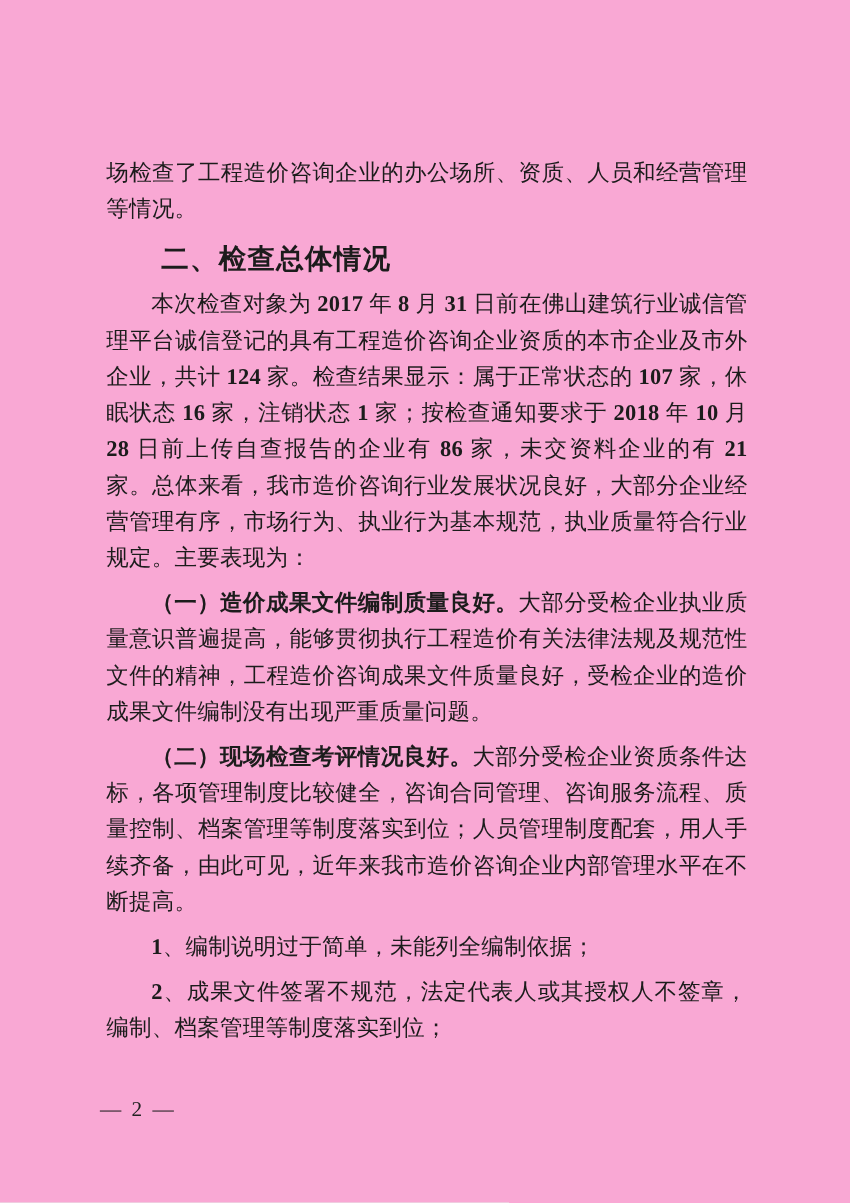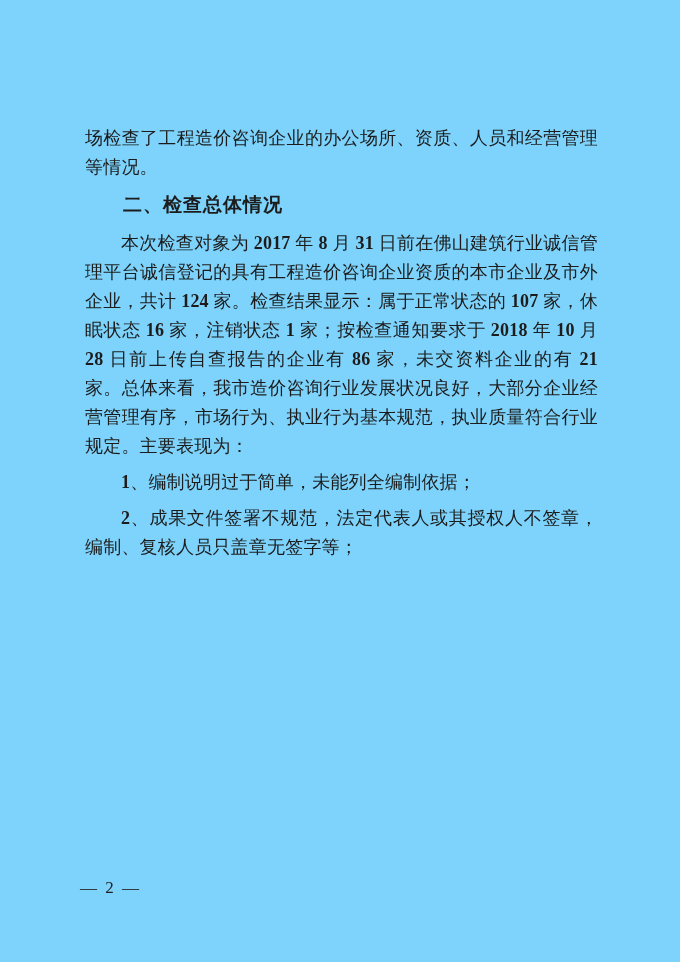--- a/index.html
+++ b/index.html
@@ -5,44 +5,44 @@
   html, body {
     margin: 0;
     padding: 0;
     background: #e9e9e9;
   }
   .page {
     position: relative;
     width: 680px;
     height: 962px;
     margin: 0 auto;
-    background: #7dd3fc;
+    background: #f9a8d4;
     box-sizing: border-box;
     padding: 124px 82px 0 85px;
     overflow: hidden;
     font-family: "Liberation Serif", "DejaVu Serif", serif;
     color: #1c1c1c;
   }
   .doc-body p {
     margin: 7px 0;
     font-size: 18px;
     line-height: 29px;
     text-align: justify;
     letter-spacing: 0.2px;
   }
   .doc-body p:first-child {
     margin-top: 0;
   }
   .doc-body p.indent {
     text-indent: 2em;
   }
   .doc-body p.heading {
-    font-family: Liberation Mono, monospace;
+    font-family: Liberation Serif, serif;
     font-weight: 700;
-    font-size: 19px;
+    font-size: 22px;
     line-height: 29px;
     text-indent: 2em;
     margin: 10px 0 8px 0;
     letter-spacing: 1px;
   }
   .doc-body span.b {
     font-weight: 700;
   }
   .page-footer {
     position: absolute;
@@ -56,17 +56,19 @@
   }
 </style>
 </head>
 <body>
 
 <div class="page">
   <div class="doc-body">
       <p class="body"><span>场检查了工程造价咨询企业的办公场所、资质、人员和经营管理等情况。</span></p>
       <p class="heading indent"><span class="b">二、检查总体情况</span></p>
       <p class="body indent"><span>本次检查对象为 </span><span class="b">2017</span><span> 年 </span><span class="b">8</span><span> 月 </span><span class="b">31</span><span> 日前在佛山建筑行业诚信管理平台诚信登记的具有工程造价咨询企业资质的本市企业及市外企业，共计 </span><span class="b">124</span><span> 家。检查结果显示：属于正常状态的 </span><span class="b">107</span><span> 家，休眠状态 </span><span class="b">16</span><span> 家，注销状态 </span><span class="b">1</span><span> 家；按检查通知要求于 </span><span class="b">2018</span><span> 年 </span><span class="b">10</span><span> 月 </span><span class="b">28</span><span> 日前上传自查报告的企业有 </span><span class="b">86</span><span> 家，未交资料企业的有 </span><span class="b">21</span><span> 家。总体来看，我市造价咨询行业发展状况良好，大部分企业经营管理有序，市场行为、执业行为基本规范，执业质量符合行业规定。主要表现为：</span></p>
+      <p class="body indent"><span class="b">（一）造价成果文件编制质量良好。</span><span>大部分受检企业执业质量意识普遍提高，能够贯彻执行工程造价有关法律法规及规范性文件的精神，工程造价咨询成果文件质量良好，受检企业的造价成果文件编制没有出现严重质量问题。</span></p>
+      <p class="body indent"><span class="b">（二）现场检查考评情况良好。</span><span>大部分受检企业资质条件达标，各项管理制度比较健全，咨询合同管理、咨询服务流程、质量控制、档案管理等制度落实到位；人员管理制度配套，用人手续齐备，由此可见，近年来我市造价咨询企业内部管理水平在不断提高。</span></p>
       <p class="body indent"><span class="b">1</span><span>、编制说明过于简单，未能列全编制依据；</span></p>
-      <p class="body indent"><span class="b">2</span><span>、成果文件签署不规范，法定代表人或其授权人不签章，编制、复核人员只盖章无签字等；</span></p>
+      <p class="body indent"><span class="b">2</span><span>、成果文件签署不规范，法定代表人或其授权人不签章，编制、档案管理等制度落实到位；</span></p>
     </div>
   <div class="page-footer">— 2 —</div>
 </div>
 
 </body></html>

